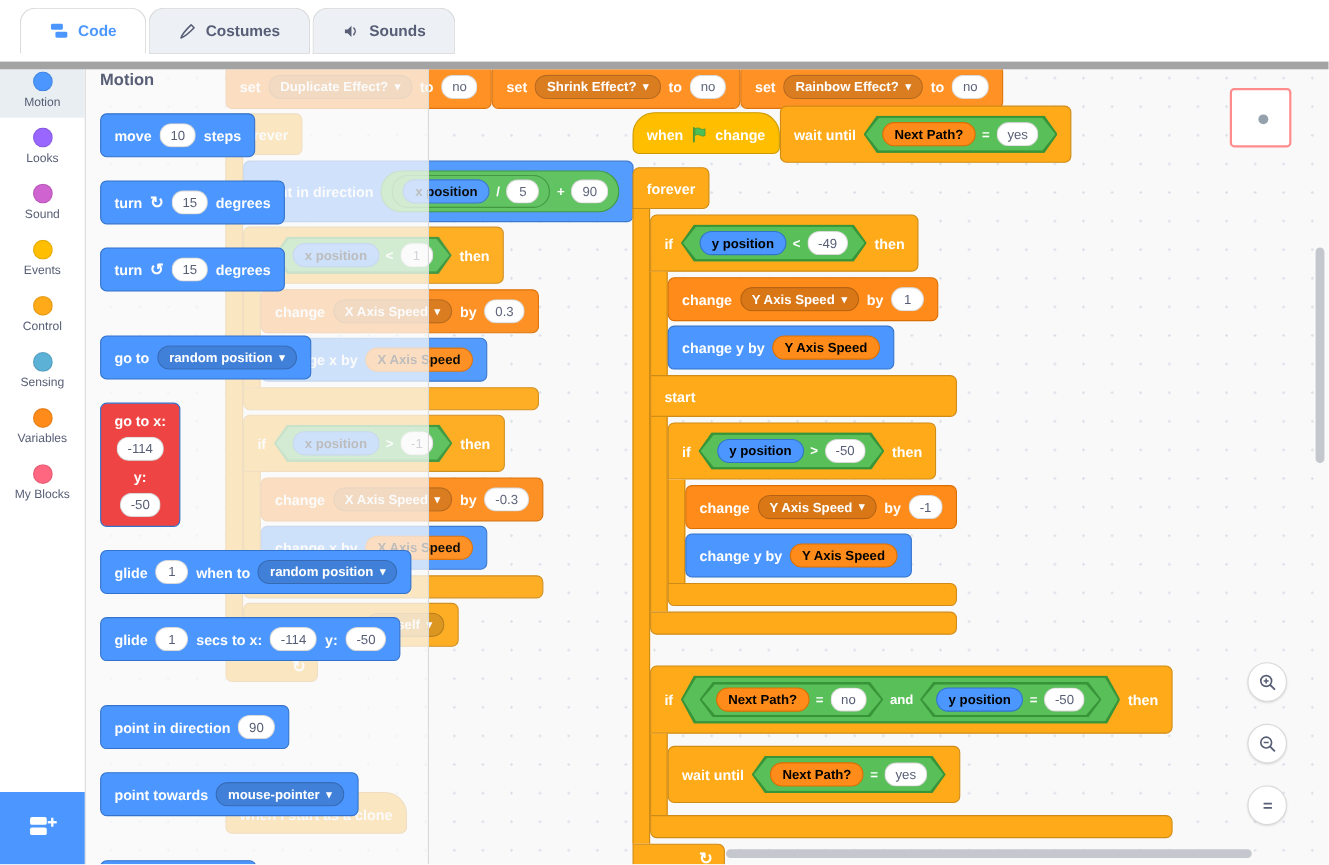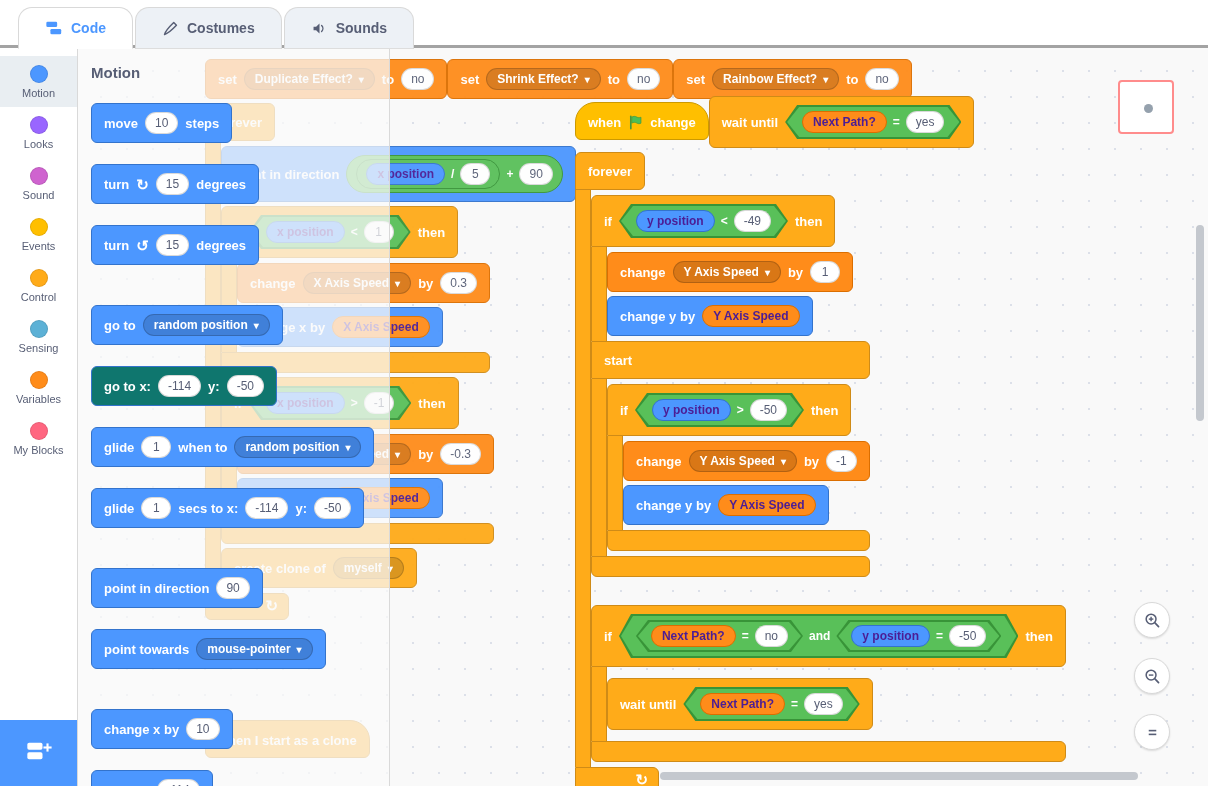--- a/index.html
+++ b/index.html
@@ -1,21 +1,21 @@
 <!DOCTYPE html>
 <html><head>
 <meta charset="utf-8">
 <style>
   * { box-sizing: border-box; margin: 0; padding: 0; }
   html,body { width: 1208px; height: 786px; overflow: hidden; }
   body { font-family: "Liberation Sans", sans-serif; background: #fff; }
   .app { position: relative; width: 1208px; height: 786px; background: #fff; overflow: hidden; }
 
   
-  .topbar { position: absolute; top: 0; left: 0; right: 0; height: 48px; background: #fff; border-bottom: 3px solid #a3a3a3; z-index: 10; }
+  .topbar { position: absolute; top: 0; left: 0; right: 0; height: 63px; background: #fff; border-bottom: 7px solid #a3a3a3; z-index: 10; }
   .tabs { display: flex; align-items: flex-end; height: 48px; padding-left: 18px; }
   .tab { display: flex; align-items: center; gap: 8px; height: 42px; padding: 0 26px; margin-right: 2px; margin-bottom: -1px;
          background: #EDF1F6; border: 1px solid #D9D9D9; border-bottom: 1px solid #DDDDDD;
          border-radius: 14px 14px 0 0; color: #575E75; font-size: 14px; font-weight: 700; cursor: pointer; }
   .tab.active { background: #fff; color: #4C97FF; border-bottom-color: #fff; }
   .tab .ticon { display: inline-flex; }
 
   
   .sidebar { position: absolute; top: 48px; left: 0; width: 78px; bottom: 0; background: #fff; border-right: 1px solid #D9D9D9;
              display: flex; flex-direction: column; z-index: 9; }
@@ -44,21 +44,21 @@
   .blk { display: inline-flex; align-items: center; gap: 7px; padding: 8px 12px; border-radius: 6px;
          border: 1px solid rgba(0,0,0,0.25); color: #fff; font-size: 13px; font-weight: 700;
          white-space: nowrap; margin: 2px 0; min-height: 38px; cursor: grab; }
   .blk.hat { border-radius: 20px 20px 6px 6px; padding-top: 10px; }
   .btext { color: #fff; }
   .oval { background: #fff; color: #575E75; border: 1px solid rgba(0,0,0,0.15); border-radius: 999px;
           padding: 3px 9px; font-size: 12px; font-weight: 400; min-width: 30px; text-align: center; }
   .dd { display: inline-flex; align-items: center; gap: 6px; background: rgba(0,0,0,0.15); border: 1px solid rgba(0,0,0,0.18);
         border-radius: 999px; padding: 3px 10px; font-size: 12px; font-weight: 700; color: #fff; cursor: pointer; }
   .dd .caret { font-size: 10px; }
-  .reporter { border-radius: 999px; border: 1px solid rgba(0,0,0,0.25); padding: 3px 10px; font-size: 12px; font-weight: 700; color: #4c1d95; }
+  .reporter { border-radius: 999px; border: 1px solid rgba(0,0,0,0.25); padding: 3px 10px; font-size: 12px; font-weight: 700; color: #000000; }
   .opexpr { display: inline-flex; align-items: center; gap: 6px; border-radius: 999px; border: 1px solid rgba(0,0,0,0.25);
             padding: 3px 9px; font-size: 12px; font-weight: 700; color: #fff; }
   .hexo { clip-path: polygon(12px 0, calc(100% - 12px) 0, 100% 50%, calc(100% - 12px) 100%, 12px 100%, 0 50%); }
   .bool { display: inline-flex; padding: 2px; }
   .bool-in { display: inline-flex; align-items: center; gap: 6px; padding: 4px 15px; font-size: 12px; font-weight: 700; color: #fff; }
   .bool .bool .bool-in { padding: 3px 13px; }
   .bicon { display: inline-flex; align-items: center; font-size: 15px; font-weight: 700; line-height: 1; }
 
   .cblock { display: flex; flex-direction: column; align-items: flex-start; margin: 2px 0; }
   .cblock .blk.c-head { margin: 0; border-radius: 6px 6px 6px 0; }
@@ -462,21 +462,21 @@
             <span class="oval">15</span>
             <span class="btext">degrees</span>
           </div>
           <div class="blk stack gap" style="background: rgb(76, 151, 255); border-color: rgb(51, 115, 204);">
             <span class="btext">go to</span>
             <span class="dd">
               <span>random position</span>
               <span class="caret">▾</span>
             </span>
           </div>
-          <div class="blk stack" style="background: #0f766e; border-color: rgb(51, 115, 204);">
+          <div class="blk stack" style="background: #ef4444; border-color: rgb(51, 115, 204); flex-direction: column;">
             <span class="btext">go to x:</span>
             <span class="oval">-114</span>
             <span class="btext">y:</span>
             <span class="oval">-50</span>
           </div>
           <div class="blk stack" style="background: rgb(76, 151, 255); border-color: rgb(51, 115, 204);">
             <span class="btext">glide</span>
             <span class="oval">1</span>
             <span class="btext">when to</span>
             <span class="dd">

